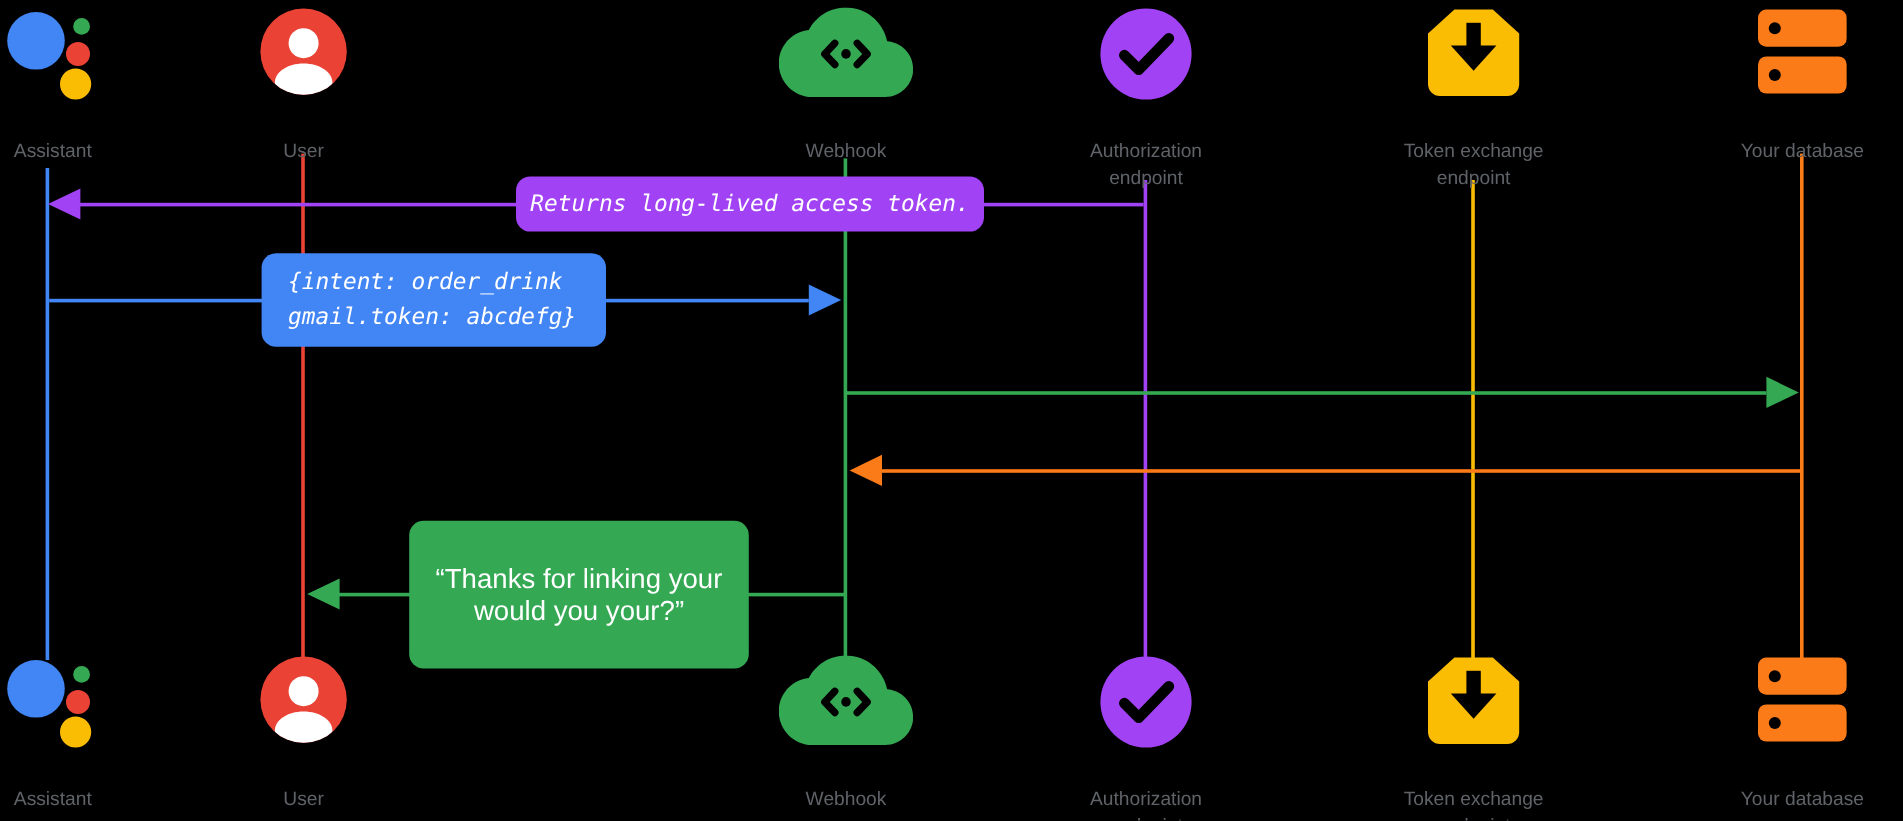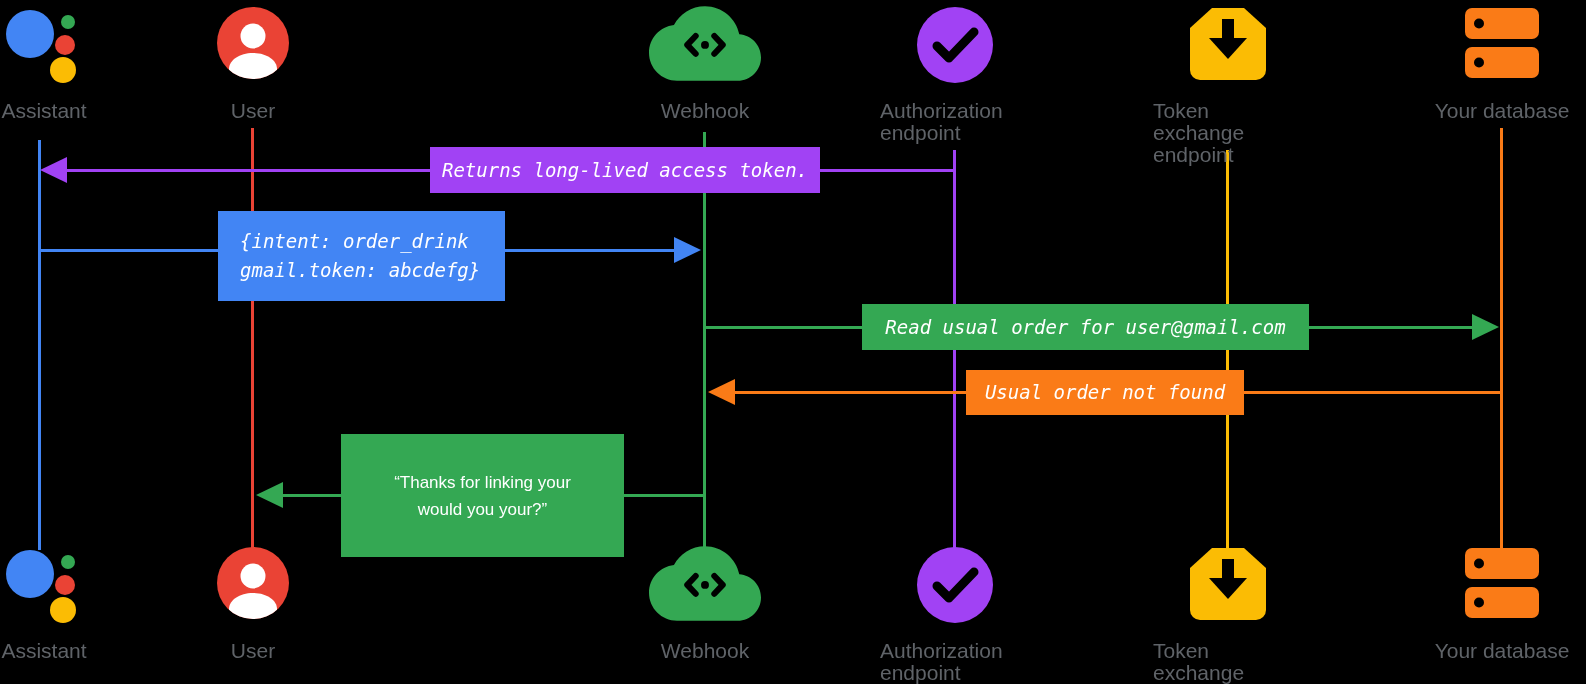--- a/index.html
+++ b/index.html
@@ -6,34 +6,34 @@
   .stage{
     position:relative;width:1586px;height:684px;background:#000;
     overflow:hidden;font-family:"Liberation Sans",sans-serif;
   }
   .lifeline{position:absolute;width:3px;}
   .msg-line{position:absolute;height:3px;}
   .arrow{position:absolute;width:0;height:0;}
   .arrow.left{border-top:13px solid transparent;border-bottom:13px solid transparent;border-right:27px solid;}
   .arrow.right{border-top:13px solid transparent;border-bottom:13px solid transparent;border-left:27px solid;}
   .msg-label{
-    position:absolute;border-radius:0;color:#fff;
+    position:absolute;border-radius:12px;color:#fff;
     display:flex;flex-direction:column;justify-content:center;box-sizing:border-box;
   }
   .code{font-family:"DejaVu Sans Mono",monospace;font-style:italic;font-size:19px;line-height:29px;}
-  .speech{font-size:17px;line-height:27px;text-align:center;align-items:center;}
+  .speech{font-size:23px;line-height:27px;text-align:center;align-items:center;}
   .center{align-items:center;}
   .leftpad{align-items:flex-start;padding-left:22px;}
   .actor{
     position:absolute;width:170px;display:flex;flex-direction:column;align-items:center;
   }
   .icon-box{height:88px;display:flex;align-items:flex-start;justify-content:center;}
   .actor-label{
-    font-size:21px;line-height:22px;color:#5f6368;text-align:left;
-    font-weight:500;max-width:150px;margin-top:6px;
+    font-size:16px;line-height:22px;color:#5f6368;text-align:center;
+    font-weight:500;max-width:150px;margin-top:22px;
   }
 </style>
 </head>
 <body>
 
 <svg width="0" height="0" style="position:absolute" aria-hidden="true">
   <defs>
     <symbol id="icon-assistant" viewBox="0 0 84 86">
       <circle cx="28" cy="28" r="24" fill="#4285F4"></circle>
       <circle cx="66" cy="16" r="7" fill="#34A853"></circle>
@@ -86,36 +86,30 @@
   <div class="lifeline" style="left:1500px;top:128px;height:422px;background:#FA7B17"></div>
 
   <div class="msg-line" style="left:64px;top:169px;width:889px;background:#A142F4"></div>
   <div class="arrow left" style="left:40px;top:157px;color:#A142F4"></div>
   <div class="msg-label code center" style="left:430px;top:147px;width:390px;height:46px;background:#A142F4">
     <div>Returns long-lived access token.</div>
   </div>
 
   <div class="msg-line" style="left:41px;top:249px;width:633px;background:#4285F4"></div>
   <div class="arrow right" style="left:674px;top:237px;color:#4285F4"></div>
-  <div class="msg-label code leftpad" style="left:218px;top:211px;width:287px;height:90px;background:#4285F4">
+  <div class="msg-label code leftpad" style="left:218px;top:211px;width:287px;height:78px;background:#4285F4">
     <div>{intent: order_drink</div>
     <div>gmail.token: abcdefg}</div>
   </div>
 
   <div class="msg-line" style="left:705px;top:326px;width:767px;background:#34A853"></div>
   <div class="arrow right" style="left:1472px;top:314px;color:#34A853"></div>
-  <div class="msg-label code center" style="left:862px;top:304px;width:447px;height:46px;background:#34A853">
-    <div>Read usual order for user@gmail.com</div>
-  </div>
 
   <div class="msg-line" style="left:734px;top:391px;width:768px;background:#FA7B17"></div>
   <div class="arrow left" style="left:708px;top:379px;color:#FA7B17"></div>
-  <div class="msg-label code center" style="left:966px;top:370px;width:278px;height:45px;background:#FA7B17">
-    <div>Usual order not found</div>
-  </div>
 
   <div class="msg-line" style="left:282px;top:494px;width:423px;background:#34A853"></div>
   <div class="arrow left" style="left:256px;top:482px;color:#34A853"></div>
   <div class="msg-label speech" style="left:341px;top:434px;width:283px;height:123px;background:#34A853">
     <div>“Thanks for linking your</div>
     <div>would you your?”</div>
   </div>
 
   <div class="actor" style="left:-41px;top:6px">
     <div class="icon-box">

